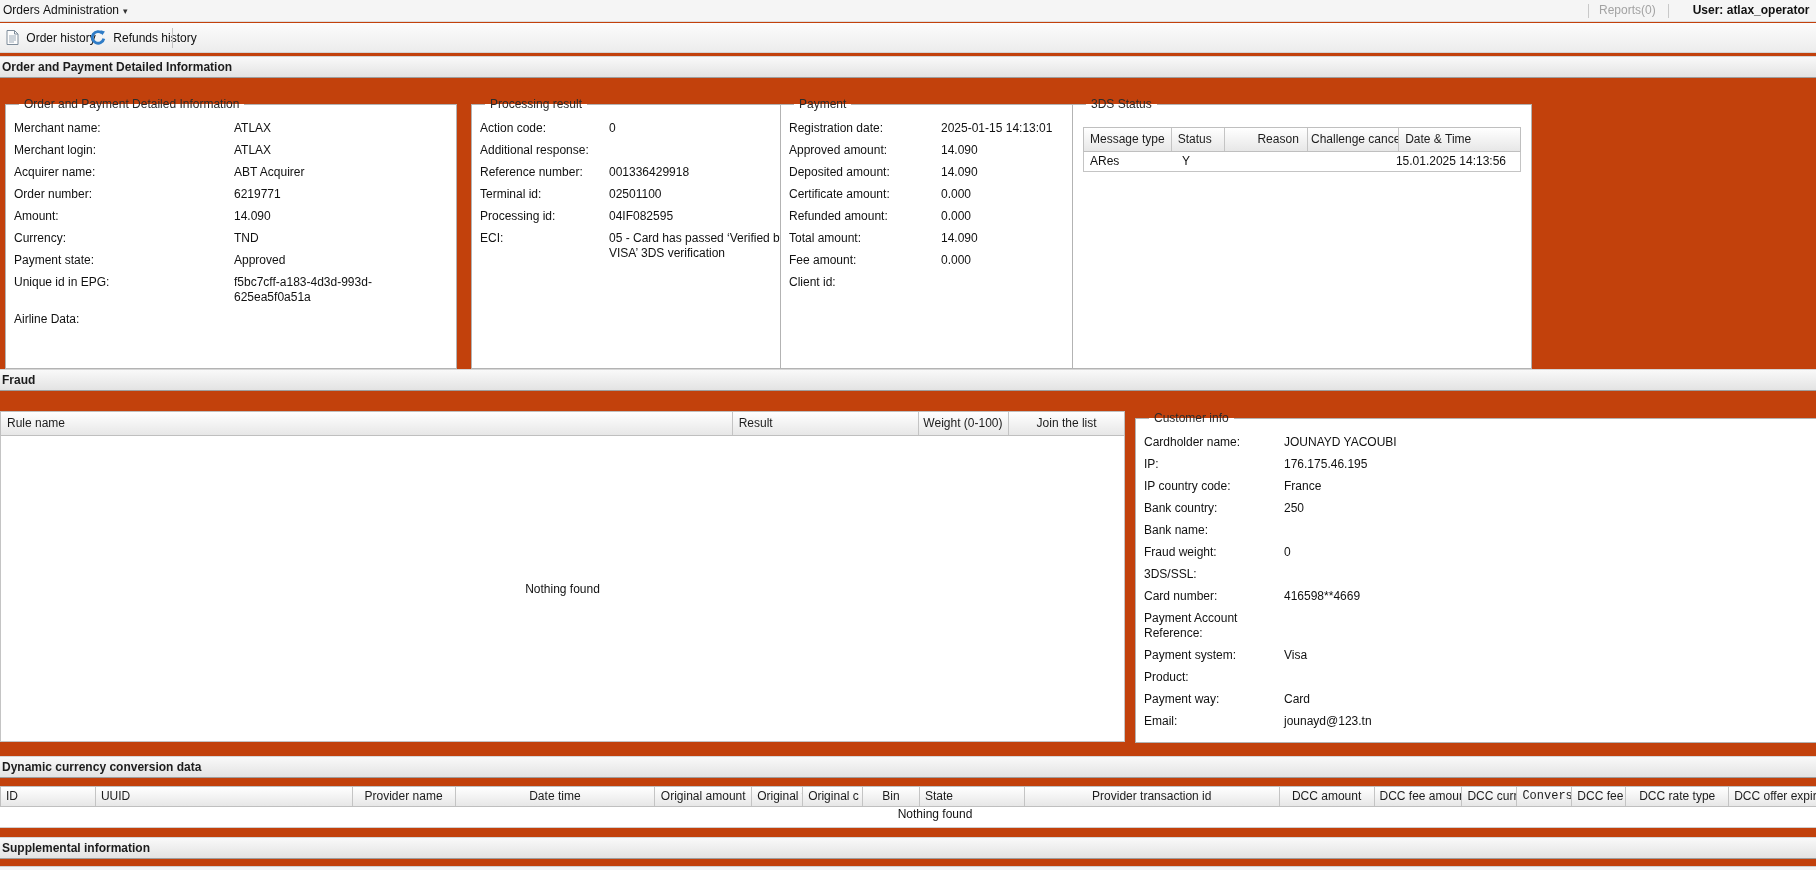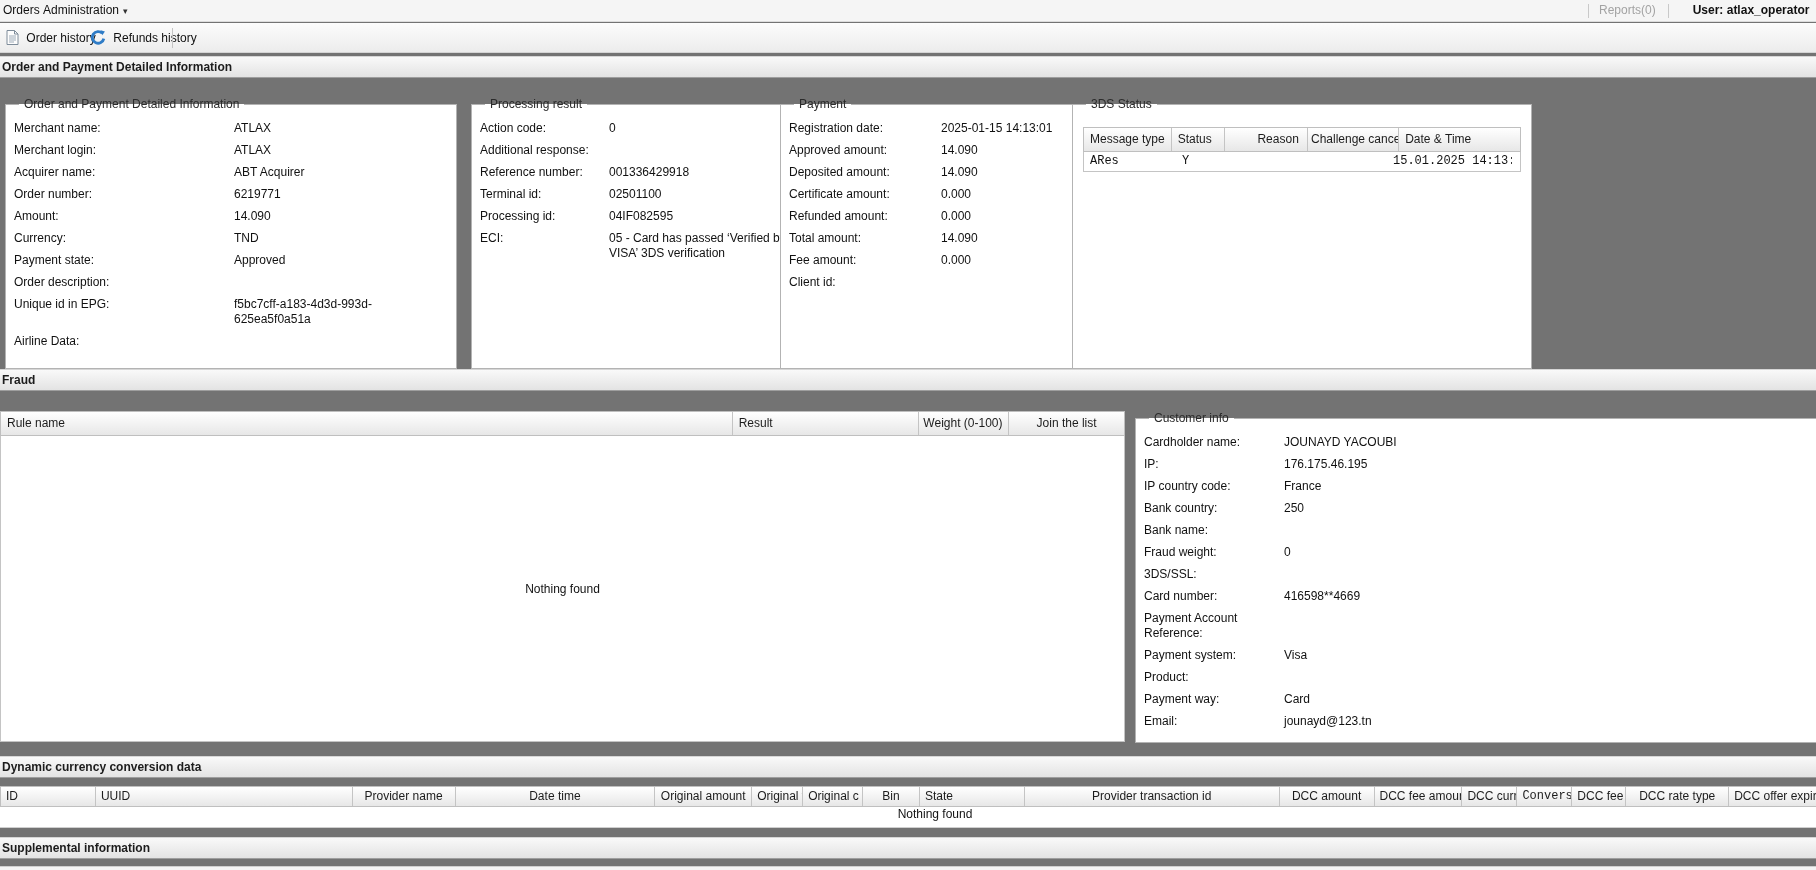--- a/index.html
+++ b/index.html
@@ -1,18 +1,18 @@
 <!DOCTYPE html>
 <html><head>
 <meta charset="utf-8">
 <style>
   * { margin:0; padding:0; box-sizing:border-box; }
   html,body { background:#fff; }
   body { font-family:"Liberation Sans", sans-serif; }
-  .screen { position:relative; width:1816px; height:870px; overflow:hidden; background:#737373; font-size:12px; color:#111; }
+  .screen { position:relative; width:1816px; height:870px; overflow:hidden; background:#c2410c; font-size:12px; color:#111; }
 
   
   .menubar { position:absolute; top:0; left:0; width:1816px; height:22px; background:#f5f5f5; border-bottom:1px solid #dcdcdc; }
   .menu-item { position:absolute; top:0; line-height:21px; color:#111; cursor:default; }
   .menu-orders { left:3px; }
   .menu-admin { left:43px; }
   .caret { font-size:9px; color:#333; margin-left:4px; }
   .menubar-right { position:absolute; top:0; left:1588px; width:320px; height:22px; line-height:21px; white-space:nowrap; }
   .vline { display:inline-block; width:1px; height:14px; background:#c9c9c9; vertical-align:middle; }
   .reports { color:#a3a3a3; margin:0 12px 0 10px; }
@@ -49,21 +49,21 @@
   .thead { display:flex; background:linear-gradient(#ffffff,#e7e7e7); border:1px solid #bfbfbf; }
   .thead .th { border-right:1px solid #c4c4c4; padding:0 6px; overflow:hidden; white-space:nowrap; color:#1c1c1c; }
   .thead .th:last-child { border-right:none; }
 
   
   .tds-table { margin:6px 2px 0 2px; width:438px; }
   .tds-head .th { height:23px; line-height:22px; }
   .tds-head div:nth-of-type(1){width:92px;} .tds-head div:nth-of-type(2){width:56px;}
   .tds-head div:nth-of-type(3){width:59px;margin-left:26px;} .tds-head div:nth-of-type(4){width:96px; padding:0 3px;}
   .tds-head div:nth-of-type(5){width:127px;}
-  .tds-row { display:flex; border:1px solid #c4c4c4; border-top:none; height:20px; line-height:19px; background:#fff;font-family:Liberation Mono, monospace; }
+  .tds-row { display:flex; border:1px solid #c4c4c4; border-top:none; height:20px; line-height:19px; background:#fff; }
   .tds-row .td { padding:0 6px; overflow:hidden; white-space:nowrap; }
   .tds-row div:nth-of-type(1){width:92px;} .tds-row div:nth-of-type(2){width:56px;}
   .tds-row div:nth-of-type(3){width:59px;} .tds-row div:nth-of-type(4){width:96px;}
   .tds-row div:nth-of-type(5){width:125px; text-align:right;}
 
   
   .fraud-head { position:absolute; left:0; top:411px; width:1125px; height:25px; }
   .fraud-head .th { height:23px; line-height:23px; }
   .fraud-head div:nth-of-type(1){width:733px;}
   .fraud-head div:nth-of-type(2){width:187px;}
@@ -158,24 +158,20 @@
           <span class="lbl">Currency:</span>
           <span class="val">TND</span>
         </div>
 
 
         <div class="row">
           <span class="lbl">Payment state:</span>
           <span class="val">Approved</span>
         </div>
 
-        <div class="row">
-          <span class="lbl">Order description:</span>
-          <span class="val"></span>
-        </div>
 
         <div class="row">
           <span class="lbl">Unique id in EPG:</span>
           <span class="val">f5bc7cff-a183-4d3d-993d-625ea5f0a51a</span>
         </div>
 
         <div class="row">
           <span class="lbl">Airline Data:</span>
           <span class="val"></span>
         </div>

